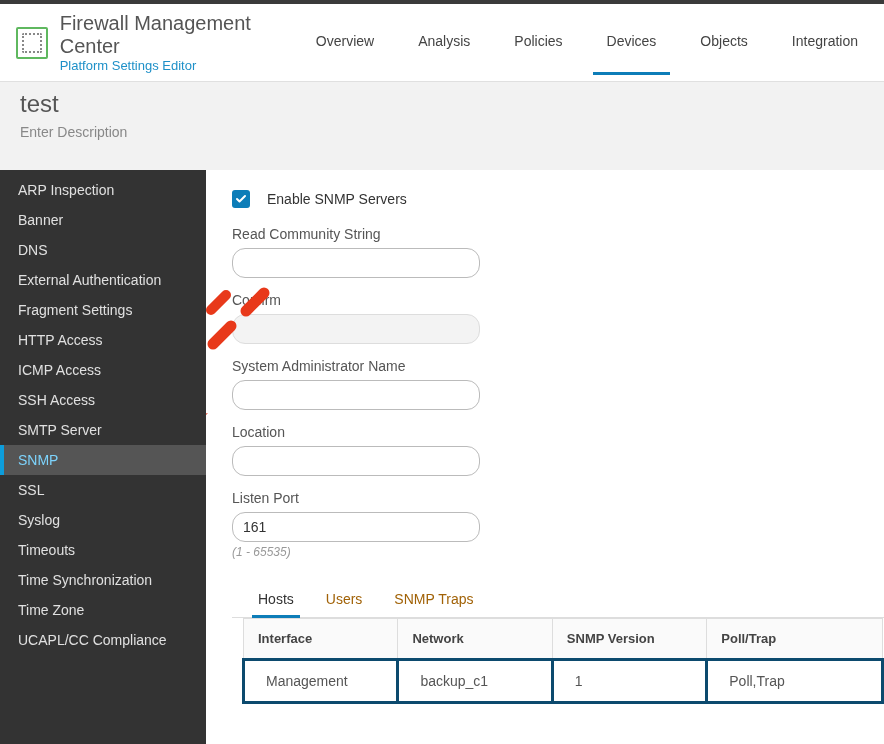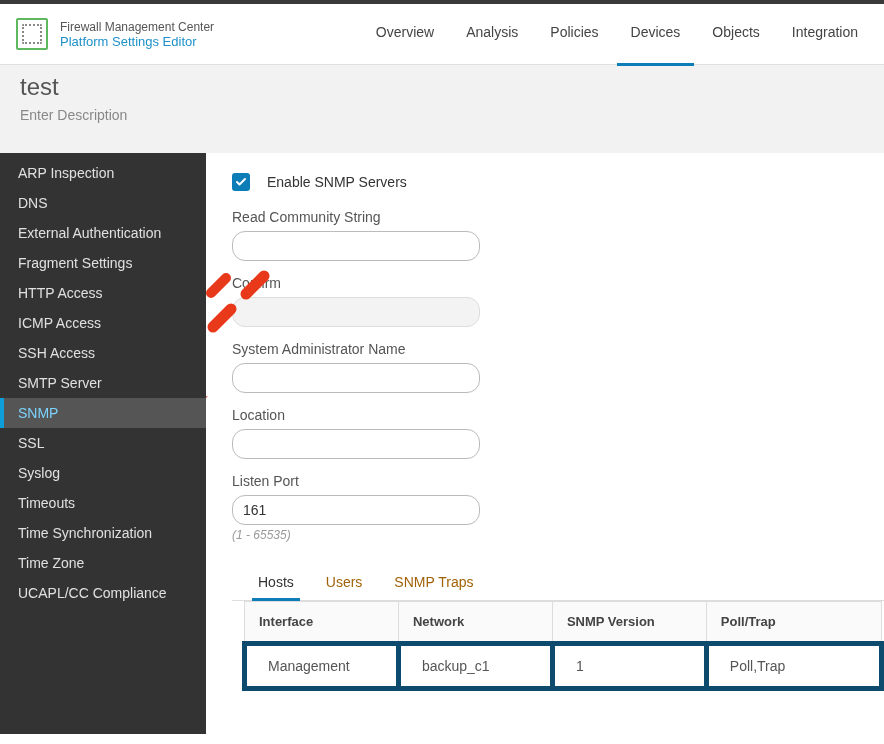--- a/index.html
+++ b/index.html
@@ -47,32 +47,32 @@
       right: 4px;
       bottom: 4px;
       border: 2px dotted #888;
       border-radius: 2px;
     }
     .logo-titles {
       display: flex;
       flex-direction: column;
     }
     .app-title {
-      font-size: 12px;
+      font-size: 20px;
       color: #555;
       font-weight: 400;
     }
     .app-subtitle {
       font-size: 13px;
       color: #1e90c8;
       font-weight: 400;
     }
     .nav {
       display: flex;
-      gap: 28px;
+      gap: 40px;
       margin-left: auto;
       padding-right: 8px;
     }
     .nav-item {
       font-size: 14px;
       color: #444;
       padding: 12px 2px 16px 2px;
       cursor: pointer;
       position: relative;
     }
@@ -224,21 +224,21 @@
       font-size: 13px;
       font-weight: 600;
       color: #444;
       border: 1px solid #ddd;
       background: #fafafa;
     }
     td {
       padding: 12px 21px;
       font-size: 14px;
       color: #555;
-      border: 5px solid #0c4a6e;
+      border: 3px solid #0c4a6e;
     }
     .annotation-arrow {
       position: absolute;
       left: -40px;
       top: 105px;
       pointer-events: none;
       z-index: 100;
     }
   </style>
 </head>
@@ -265,20 +265,21 @@
 </div>
 
 <div class="page-header">
   <div class="page-title">test</div>
   <div class="page-desc">Enter Description</div>
 </div>
 
 <div class="body-layout">
   <div class="sidebar">
     <div class="sidebar-item">ARP Inspection</div>
+    <div class="sidebar-item">Banner</div>
     <div class="sidebar-item">DNS</div>
     <div class="sidebar-item">External Authentication</div>
     <div class="sidebar-item">Fragment Settings</div>
     <div class="sidebar-item">HTTP Access</div>
     <div class="sidebar-item">ICMP Access</div>
     <div class="sidebar-item">SSH Access</div>
     <div class="sidebar-item">SMTP Server</div>
     <div class="sidebar-item active">SNMP</div>
     <div class="sidebar-item">SSL</div>
     <div class="sidebar-item">Syslog</div>

